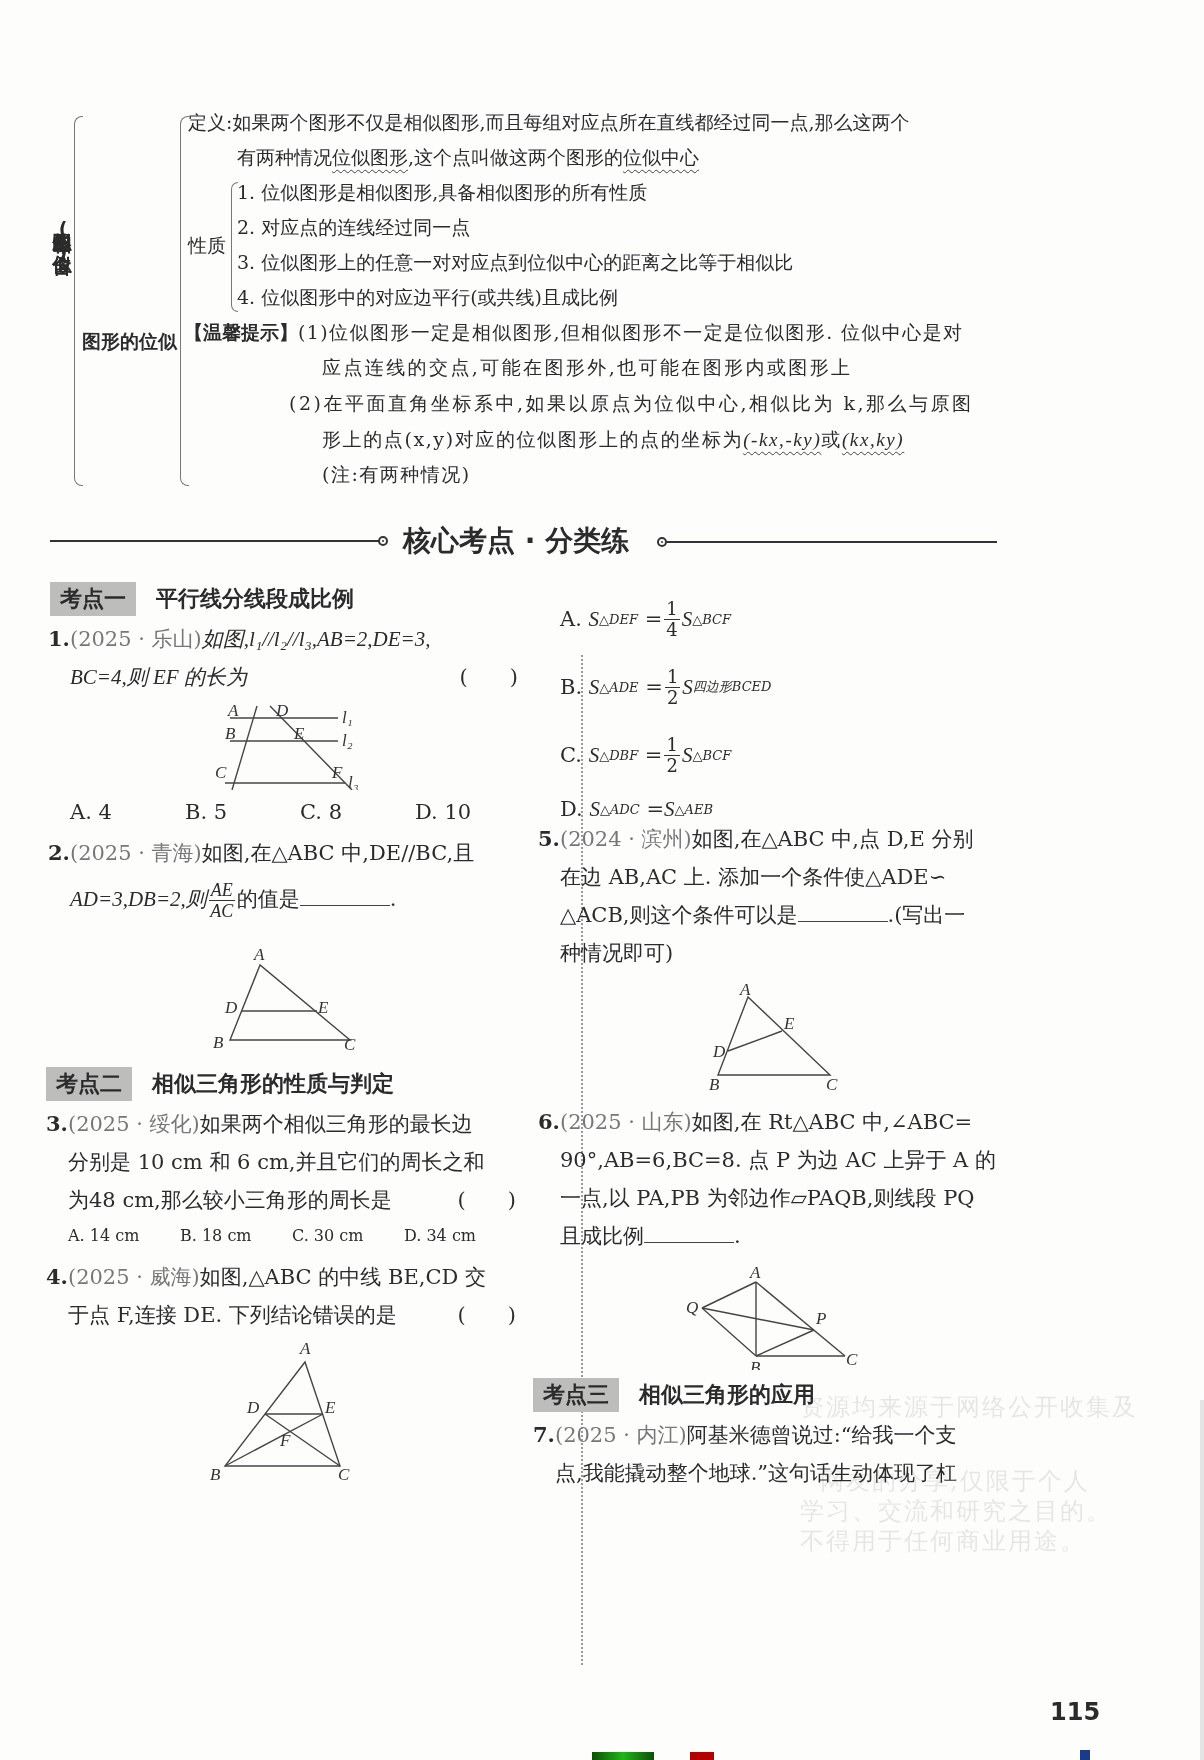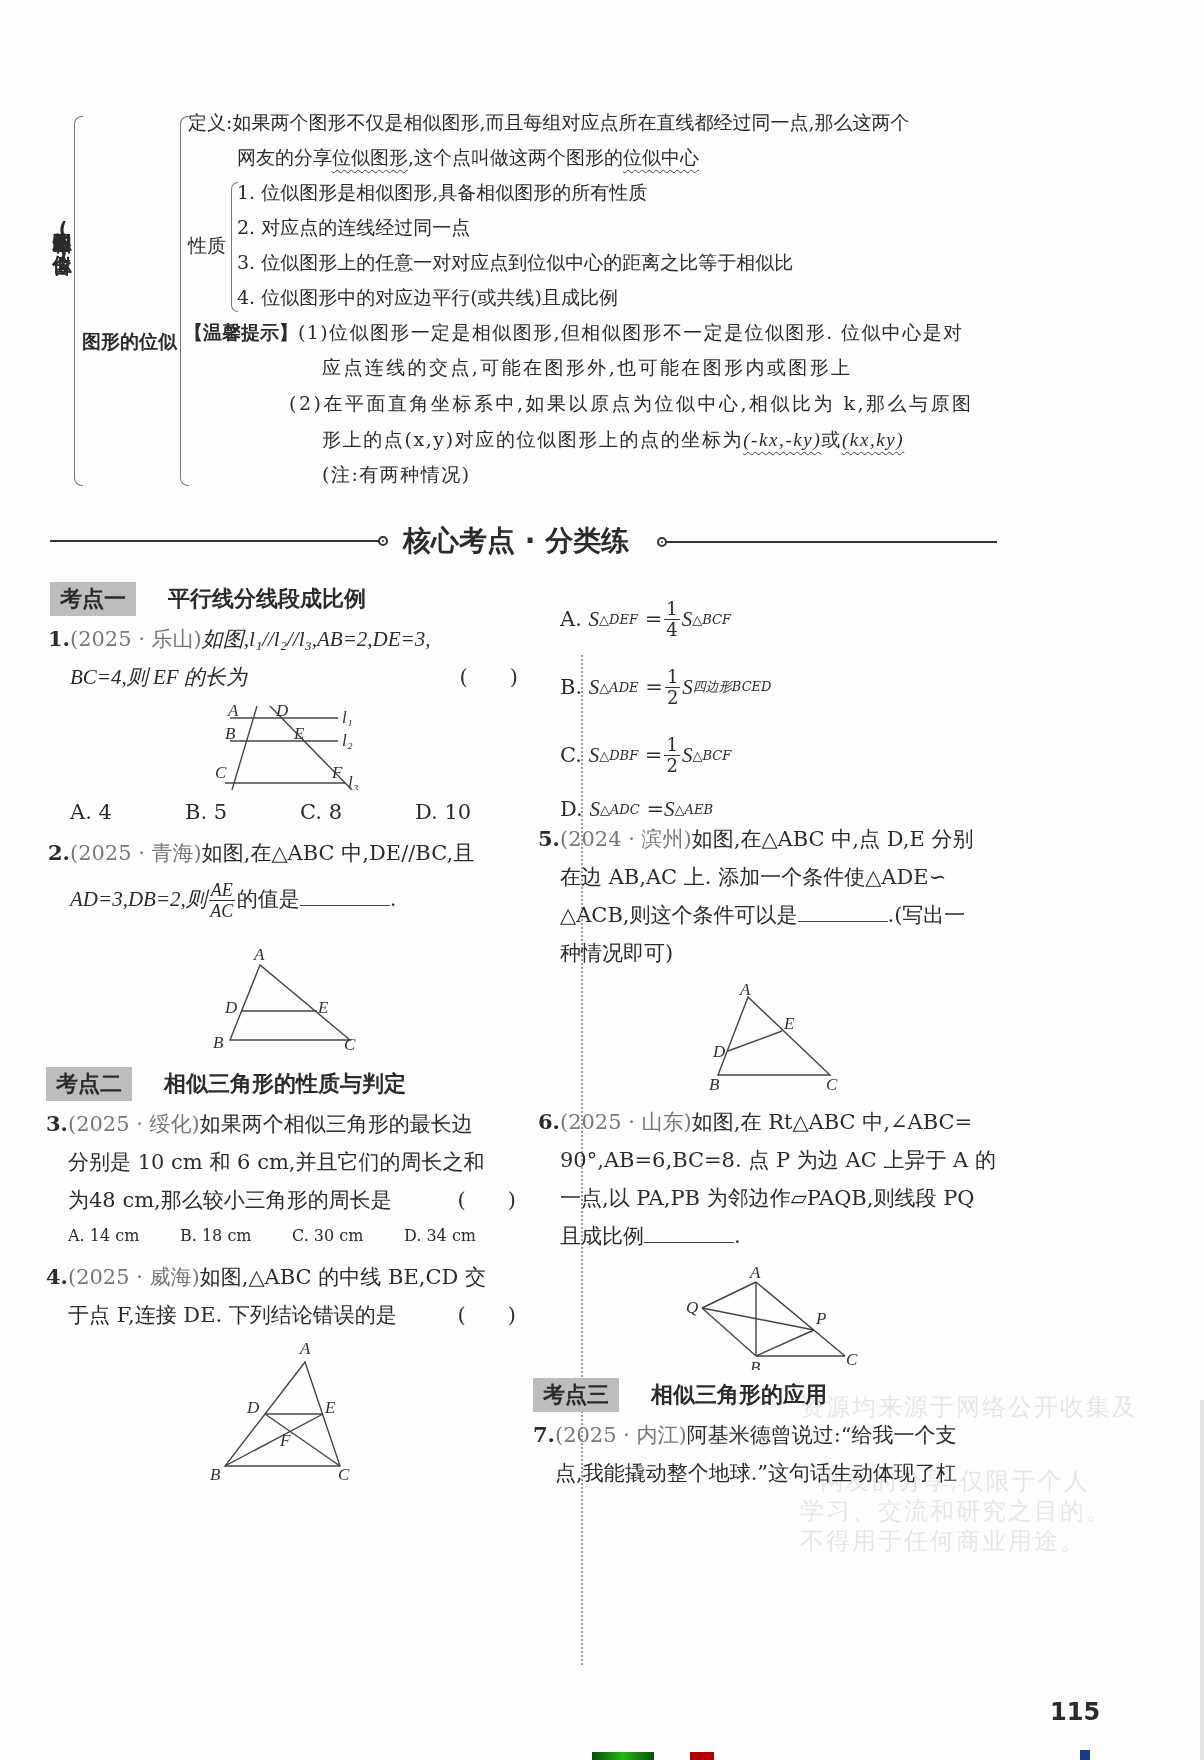--- a/index.html
+++ b/index.html
@@ -7,21 +7,21 @@
        font-family:"DejaVu Serif","Liberation Serif",serif;}
   .abs{position:absolute;}
   .sans{font-family:"DejaVu Sans","Liberation Sans",sans-serif;}
   .line{font-size:19px;line-height:24px;white-space:nowrap;}
   .wavy{text-decoration:underline wavy #444;text-underline-offset:5px;text-decoration-thickness:1px;}
   .brace{position:absolute;border:1.5px solid #777;border-right:none;border-radius:8px 0 0 8px;}
   .vtitle{writing-mode:vertical-rl;text-orientation:upright;font-size:19px;font-weight:bold;letter-spacing:0;}
   .hdr-line{position:absolute;height:2px;background:#333;}
   .hdr-dot{position:absolute;width:10px;height:10px;border:2px solid #333;border-radius:50%;box-sizing:border-box;}
   .hdr-dot::after{content:"";position:absolute;left:2px;top:2px;width:2px;height:2px;background:#333;border-radius:50%;}
-  .kd{position:absolute;display:flex;align-items:center;gap:32px;}
+  .kd{position:absolute;display:flex;align-items:center;gap:20px;}
   .kd-tag{background:#bdbdbb;padding:2px 10px;font-size:22px;font-weight:bold;font-family:"DejaVu Sans","Liberation Sans",sans-serif;}
   .kd-title{font-size:22px;font-weight:bold;font-family:"DejaVu Sans","Liberation Sans",sans-serif;}
   .q{position:absolute;font-size:21px;line-height:38px;width:470px;}
   .qnum{font-weight:bold;}
   .src{color:#777;}
   .it{font-style:italic;font-family:"Liberation Serif","DejaVu Serif",serif;}
   .blank{display:inline-block;width:90px;border-bottom:1px solid #444;height:18px;vertical-align:baseline;}
   .paren{float:right;}
   .opts{position:absolute;display:flex;font-size:21px;}
   .opt{width:115px;}
@@ -42,21 +42,21 @@
   <div class="brace" style="left:74px;top:116px;width:8px;height:368px;"></div>
   <div class="abs vtitle sans" style="left:50px;top:218px;">图形的相似(含位似)</div>
 
   <div class="brace" style="left:180px;top:116px;width:8px;height:368px;"></div>
   <div class="abs sans line" style="left:82px;top:285px;font-weight:bold;margin-top:44px;">图形的位似</div>
 
   <div class="abs line" style="left:188px;top:110px;">
     <span>定义:</span><span>如果两个图形不仅是相似图形,而且每组对应点所在直线都经过同一点,那么这两个</span>
   </div>
   <div class="abs line" style="left:237px;top:145px;">
-    <span>网友的分享</span><span class="wavy">位似图形</span><span>,这个点叫做这两个图形的</span><span class="wavy">位似中心</span>
+    <span>有两种情况</span><span class="wavy">位似图形</span><span>,这个点叫做这两个图形的</span><span class="wavy">位似中心</span>
   </div>
 
   <div class="abs line" style="left:188px;top:233px;">性质</div>
   <div class="brace" style="left:231px;top:182px;width:6px;height:128px;"></div>
   <div class="abs line" style="left:237px;top:180px;">1. 位似图形是相似图形,具备相似图形的所有性质</div>
   <div class="abs line" style="left:237px;top:215px;">2. 对应点的连线经过同一点</div>
   <div class="abs line" style="left:237px;top:250px;">3. 位似图形上的任意一对对应点到位似中心的距离之比等于相似比</div>
   <div class="abs line" style="left:237px;top:285px;">4. 位似图形中的对应边平行(或共线)且成比例</div>
 
   <div class="abs line" style="left:184px;top:320px;letter-spacing:1.4px;">

